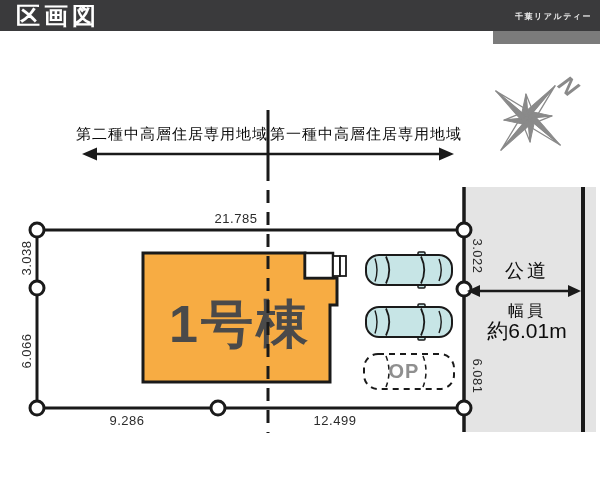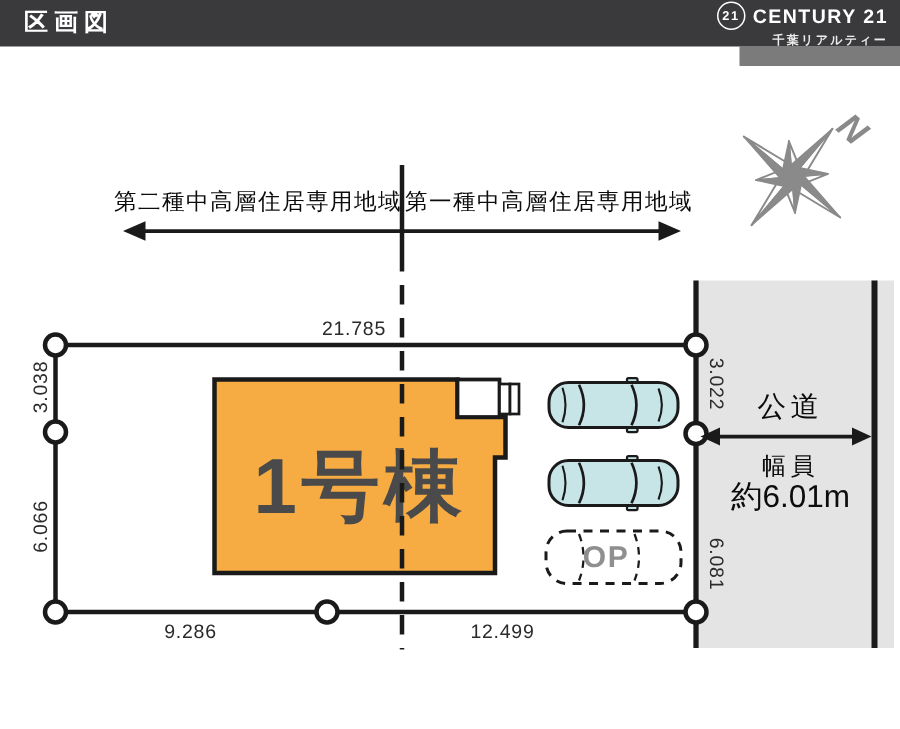--- a/index.html
+++ b/index.html
@@ -16,21 +16,21 @@
   #screen{
     position:relative;width:600px;height:486px;background:#ffffff;
     overflow:hidden;font-family:"Liberation Sans",sans-serif;
   }
   .header{
     position:absolute;left:0;top:0;width:600px;height:31px;
     background:var(--header-bar);display:flex;align-items:center;
     justify-content:space-between;box-sizing:border-box;padding:0 8px 0 16px;z-index:2;
   }
   .page-title{
-    color:#fff;font-family:Liberation Sans, sans-serif;font-size:16px;
+    color:#fff;font-family:Liberation Sans, sans-serif;font-size:24px;
     font-weight:bold;letter-spacing:4px;
   }
   .brand{display:flex;flex-direction:column;align-items:center;color:#fff;line-height:1;}
   .brand-row{display:flex;align-items:center;gap:5px;font-weight:bold;font-size:13px;letter-spacing:1px;}
   .brand-circle{
     width:17px;height:17px;border:1.6px solid #fff;border-radius:50%;
     display:flex;align-items:center;justify-content:center;font-size:8.5px;font-weight:bold;
   }
   .brand-sub{font-size:8px;color:#ececec;margin-top:3px;letter-spacing:1.5px;align-self:flex-end;font-weight:bold;}
   .header-tab{position:absolute;left:493px;top:31px;width:107px;height:13px;background:var(--header-tab);z-index:1;}
@@ -45,24 +45,20 @@
   .north-label{font-size:24px;font-weight:bold;font-style:italic;fill:var(--compass);}
 </style>
 </head>
 <body>
 
 <div id="screen">
 
   <div class="header">
     <div class="page-title">区画図</div>
     <div class="brand">
-      <div class="brand-row">
-        <span class="brand-circle">21</span>
-        <span>CENTURY 21</span>
-      </div>
       <div class="brand-sub">千葉リアルティー</div>
     </div>
   </div>
   <div class="header-tab"></div>
 
   <svg width="600" height="486" viewBox="0 0 600 486" style="position:absolute;left:0;top:0;">
 
     <defs>
       <g id="car">
         <rect x="53" y="0" width="7" height="36" rx="1" style="fill:var(--car-fill);stroke:var(--line);stroke-width:1.5"></rect>

